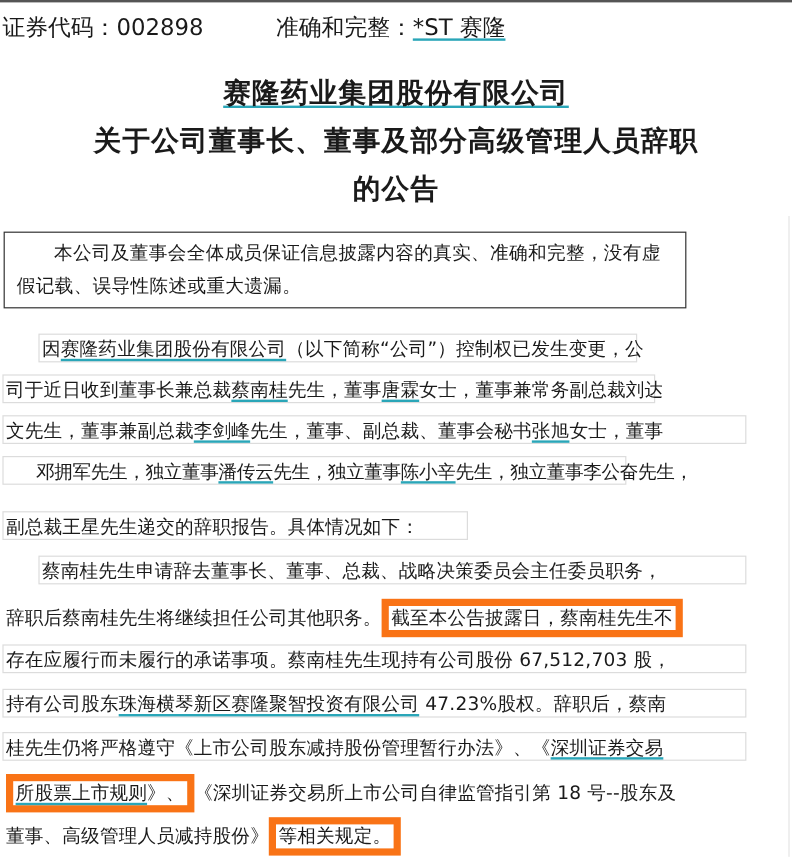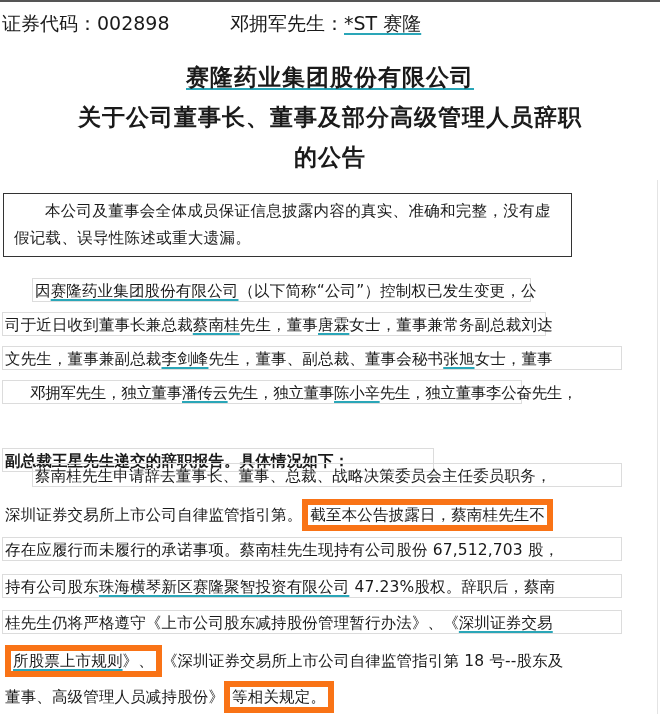--- a/index.html
+++ b/index.html
@@ -35,21 +35,21 @@
   .seg.box { border:6px solid #f97316; padding:1px 2px;margin-top:20px; }
 </style>
 </head>
 <body>
 
 <div class="topbar"></div>
 <div class="rightline"></div>
 
 <div class="header">
   <span style="left:0">证券代码：002898</span>
-  <span style="left:228px"><span style="position:static">邓拥军先生：</span><span style="position:static" class="u">*ST 赛隆</span></span>
+  <span style="left:228px"><span style="position:static">准确和完整：</span><span style="position:static" class="u">*ST 赛隆</span></span>
 </div>
 
 <div class="title" style="top:62px;">
   <span class="u">赛隆药业集团股份有限公司</span>
 </div>
 <div class="title" style="top:102px;">关于公司董事长、董事及部分高级管理人员辞职</div>
 <div class="title" style="top:142px;">的公告</div>
 
 <div class="notice-box">
   <p>本公司及董事会全体成员保证信息披露内容的真实、准确和完整，没有虚假记载、误导性陈述或重大遗漏。</p>
@@ -60,29 +60,29 @@
 </div>
 <div class="line" style="left:2px; top:312px; width:544px;">
   <span>司于近日收到董事长兼总裁</span><span class="u">蔡南桂</span><span>先生，董事</span><span class="u">唐霖</span><span>女士，董事兼常务副总裁刘达</span>
 </div>
 <div class="line" style="left:2px; top:346px; width:620px;">
   <span>文先生，董事兼副总裁</span><span class="u">李剑峰</span><span>先生，董事、副总裁、董事会秘书</span><span class="u">张旭</span><span>女士，董事</span>
 </div>
 <div class="line" style="left:2px; top:380px; width:520px; letter-spacing:-0.3px;padding-left:27px;">
   <span>邓拥军先生，独立董事</span><span class="u">潘传云</span><span>先生，独立董事</span><span class="u">陈小辛</span><span>先生，独立董事李公奋先生，</span>
 </div>
-<div class="line" style="left:2px; top:448px; width:432px;font-weight:bold;">
+<div class="line" style="left:2px; top:426px; width:388px;">
   <span>副总裁王星先生递交的辞职报告。具体情况如下：</span>
 </div>
 
 <div class="line" style="left:32px; top:463px; width:590px;">
   <span>蔡南桂先生申请辞去董事长、董事、总裁、战略决策委员会主任委员职务，</span>
 </div>
 <div class="line noborder" style="left:2px; top:502px; width:620px;">
-  <span>深圳证券交易所上市公司自律监管指引第。</span><span class="seg box">截至本公告披露日，蔡南桂先生不</span>
+  <span>辞职后蔡南桂先生将继续担任公司其他职务。</span><span class="seg box">截至本公告披露日，蔡南桂先生不</span>
 </div>
 <div class="line" style="left:2px; top:537px; width:620px;">
   <span>存在应履行而未履行的承诺事项。蔡南桂先生现持有公司股份 67,512,703 股，</span>
 </div>
 <div class="line" style="left:2px; top:574px; width:620px;">
   <span>持有公司股东</span><span class="u">珠海横琴新区赛隆聚智投资有限公司</span><span> 47.23%股权。辞职后，蔡南</span>
 </div>
 <div class="line" style="left:2px; top:610px; width:620px;">
   <span>桂先生仍将严格遵守《上市公司股东减持股份管理暂行办法》、《</span><span class="u">深圳证券交易</span>
 </div>

